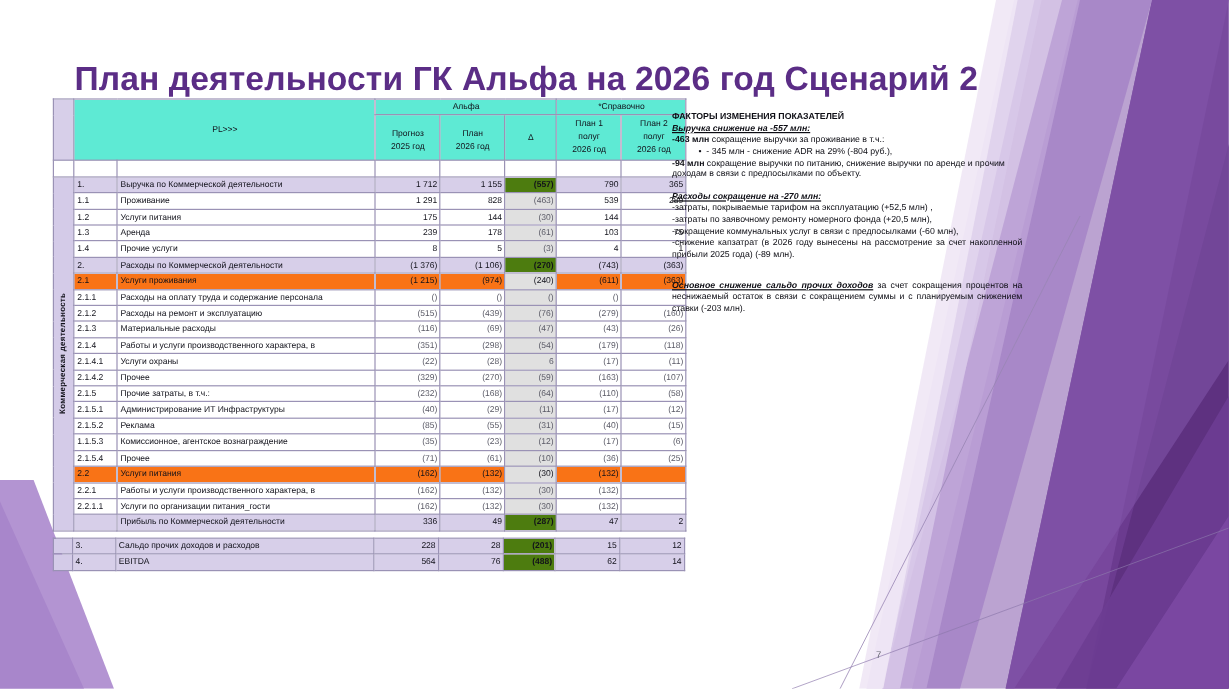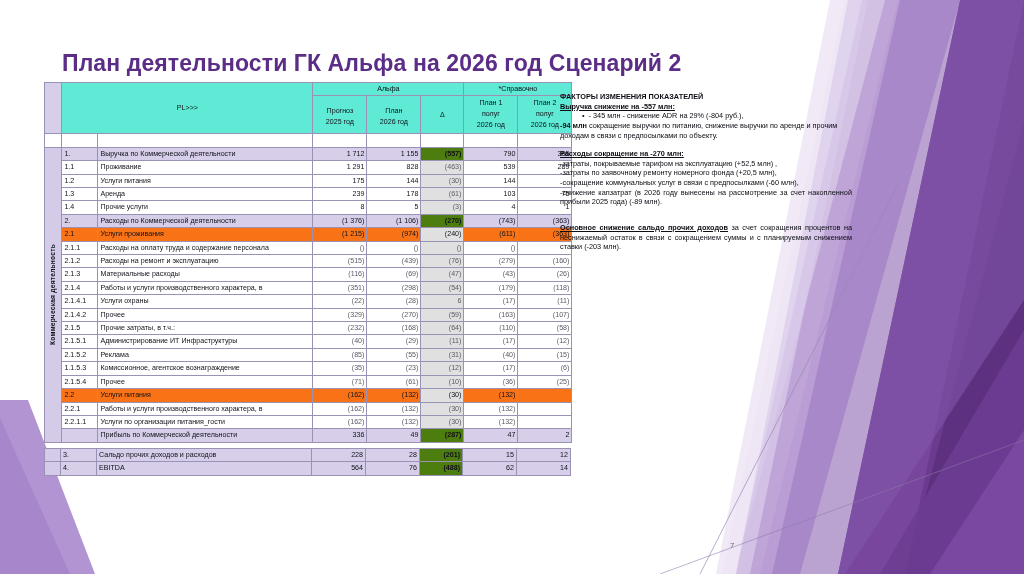--- a/index.html
+++ b/index.html
@@ -8,21 +8,21 @@
     background:#ffffff;
     font-family:"Liberation Sans","DejaVu Sans",sans-serif;
   }
   
   .bg{position:absolute;inset:0;overflow:hidden;z-index:0;}
   .bg svg{position:absolute;top:0;left:0;}
 
   
   .slide-title{
     position:absolute;left:62px;top:50px;
-    font-size:23px;font-weight:bold;color:#5b2d86;
+    font-size:28px;font-weight:bold;color:#5b2d86;
     letter-spacing:.1px;white-space:nowrap;z-index:5;
   }
 
   
   .tbl-wrap{position:absolute;left:44px;top:82px;z-index:5;}
   table.pl{border-collapse:collapse;table-layout:fixed;font-size:7.1px;color:#11111a;}
   table.pl td,table.pl th{
     border:0.7px solid #9a92b5;
     padding:0 2px;height:12.4px;line-height:12.4px;
     overflow:hidden;white-space:nowrap;font-weight:normal;
@@ -56,21 +56,21 @@
   .delta-col.on-l1{background:#4d7c0f;font-weight:bold;}
   .muted{color:#5a5a66;}
   .blankrow td{background:#ffffff;}
 
   
   .notes{
     position:absolute;left:560px;top:92px;width:292px;z-index:5;
     font-size:7.3px;line-height:1.32;color:#0d0d14;
   }
   .notes .h{font-weight:bold;}
-  .notes .u{text-decoration:underline;font-weight:bold;}
+  .notes .u{text-decoration:underline;font-weight:bold;font-style:italic;}
   .notes p{margin:0 0 0 0;}
   .notes .just{text-align:justify;}
   .notes .bullet{margin-left:22px;}
   .notes .gap{height:9px;}
   .notes .gap-lg{height:16px;}
 
   .pagenum{
     position:absolute;left:730px;top:541px;z-index:6;
     font-size:8px;color:#6a6a75;
   }
@@ -391,20 +391,21 @@
           <td class="rowL1 num">62</td>
           <td class="rowL1 num">14</td>
         </tr>
       </tbody>
   </table>
 </div>
 
 <div class="notes">
     <p class="h">ФАКТОРЫ ИЗМЕНЕНИЯ ПОКАЗАТЕЛЕЙ</p>
     <p class="u">Выручка снижение на -557 млн:</p>
+    <p><span class="h">-463 млн</span><span>  сокращение выручки  за проживание в т.ч.:</span></p>
     <p class="bullet">•&nbsp;&nbsp;<span>- 345 млн - снижение ADR на 29% (-804 руб.),</span></p>
     <p><span class="h">-94 млн</span><span>  сокращение выручки по питанию, снижение выручки по аренде и прочим доходам в связи с предпосылками по объекту.</span></p>
     <div class="gap"></div>
     <p class="u">Расходы сокращение на -270 млн:</p>
     <p class="just">-затраты, покрываемые тарифом на эксплуатацию (+52,5 млн) ,</p>
     <p class="just">-затраты по заявочному ремонту номерного фонда (+20,5 млн),</p>
     <p class="just">-сокращение коммунальных услуг в связи с предпосылками (-60 млн),</p>
     <p class="just">-снижение капзатрат (в  2026 году вынесены на рассмотрение за счет накопленной прибыли 2025 года) (-89 млн).</p>
     <div class="gap-lg"></div>
     <p class="just"><span class="u">Основное снижение сальдо прочих доходов</span><span> за счет сокращения процентов на неснижаемый остаток в связи с сокращением суммы и с планируемым снижением ставки (-203 млн).</span></p>

